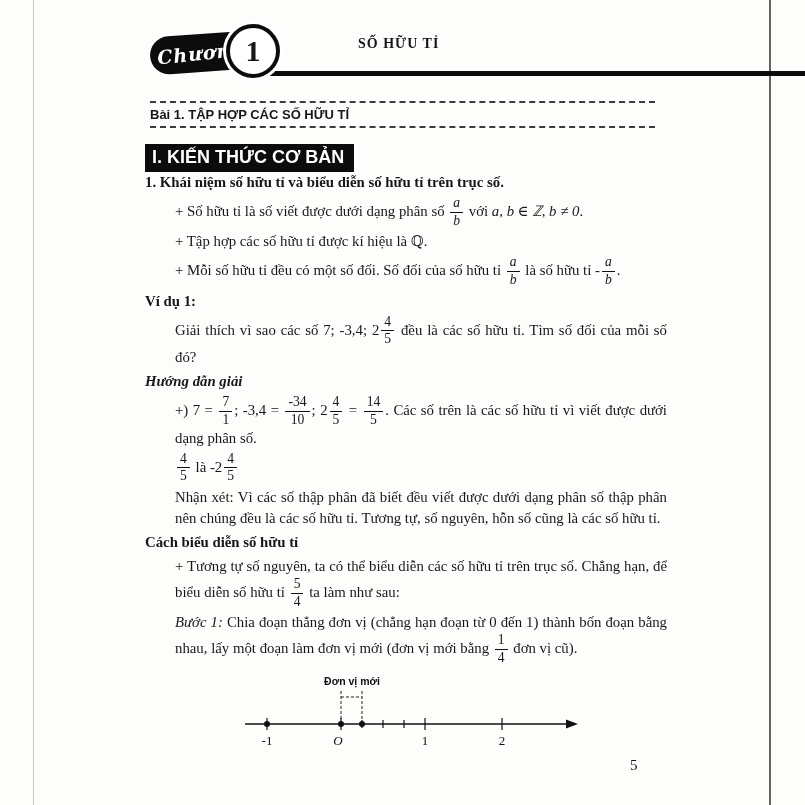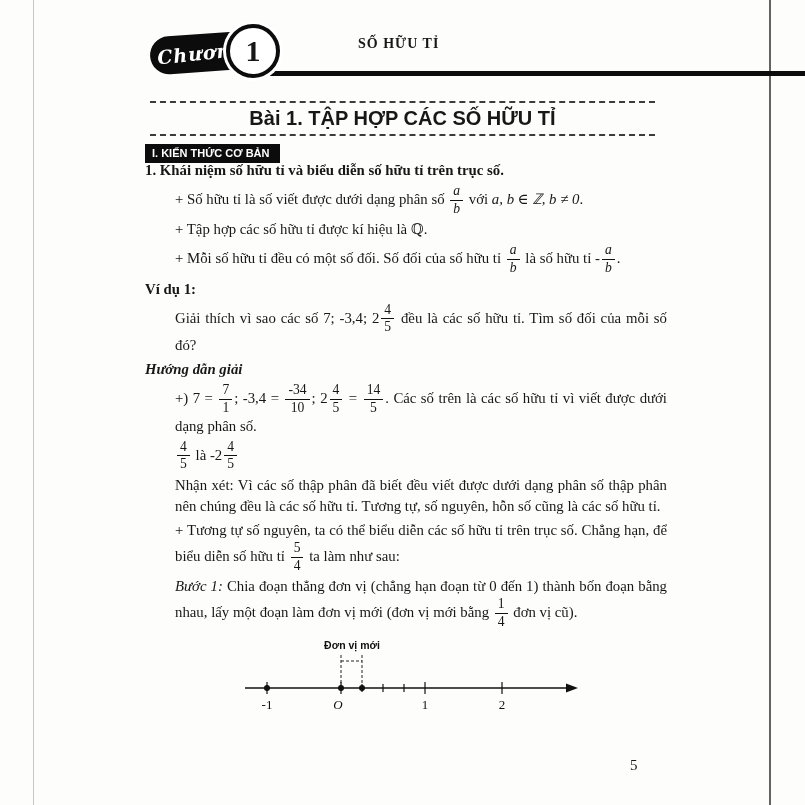--- a/index.html
+++ b/index.html
@@ -36,35 +36,35 @@
   .chapter-title{
     position:absolute; left:358px; top:36px;
     font-family:Liberation Serif, serif;
     font-weight:bold; font-size:14px; letter-spacing:1px;
   }
 
   
   .lesson-title{
     position:absolute; left:150px; top:101px; width:505px;
     border-top:2px dashed #3c3c3c; border-bottom:2px dashed #3c3c3c;
-    text-align:center; padding:4px 0;
+    padding:4px 0;
     font-family:"Liberation Sans","DejaVu Sans",sans-serif;
-    font-weight:bold; font-size:20px;
+    font-weight:bold; font-size:13px;
   }
 
   
   .section-heading{
     position:absolute; left:145px; top:144px;
     background:#0c0c0c; color:#fff; display:inline-block;
     font-family:"Liberation Sans","DejaVu Sans",sans-serif;
-    font-weight:bold; font-size:11px; padding:3px 10px 4px 7px;
-  }
-
-  
-  .content{ position:absolute; left:145px; top:160px; width:522px; font-size:14.8px; line-height:1.42; }
+    font-weight:bold; font-size:18px; padding:3px 10px 4px 7px;
+  }
+
+  
+  .content{ position:absolute; left:145px; top:172px; width:522px; font-size:14.8px; line-height:1.42; }
   .content p{ text-align:justify; margin-bottom:3px; }
   .indent{ padding-left:30px; }
   .b{ font-weight:bold; }
   .it{ font-style:italic; }
   .center{ text-align:center; }
   .sol-head{ font-weight:bold; font-style:italic; margin:3px 0 4px; }
 
   .frac{
     display:inline-block; vertical-align:middle; text-align:center;
     line-height:1.08; font-size:0.92em; margin:0 2px;
@@ -144,20 +144,21 @@
   <p class="indent">
     <span class="frac"><span class="fn">4</span><span class="fd">5</span></span>
     <span>là  -2</span><span class="frac"><span class="fn">4</span><span class="fd">5</span></span>
   </p>
 
   <p class="indent">
     <span>Nhận xét:</span>
     <span>Vì các số thập phân đã biết đều viết được dưới dạng phân số thập phân nên chúng đều là các số hữu tỉ. Tương tự, số nguyên, hỗn số cũng là các số hữu tỉ.</span>
   </p>
 
+  <p class="b">Cách biểu diễn số hữu tỉ</p>
 
   <p class="indent">
     <span>+ Tương tự số nguyên, ta có thể biểu diễn các số hữu tỉ trên trục số. Chẳng hạn, để biểu diễn số hữu tỉ</span>
     <span class="frac"><span class="fn">5</span><span class="fd">4</span></span>
     <span>ta làm như sau:</span>
   </p>
 
   <p class="indent">
     <span class="it">Bước 1:</span>
     <span>Chia đoạn thẳng đơn vị (chẳng hạn đoạn từ 0 đến 1) thành bốn đoạn bằng nhau, lấy một đoạn làm đơn vị mới (đơn vị mới bằng</span>

